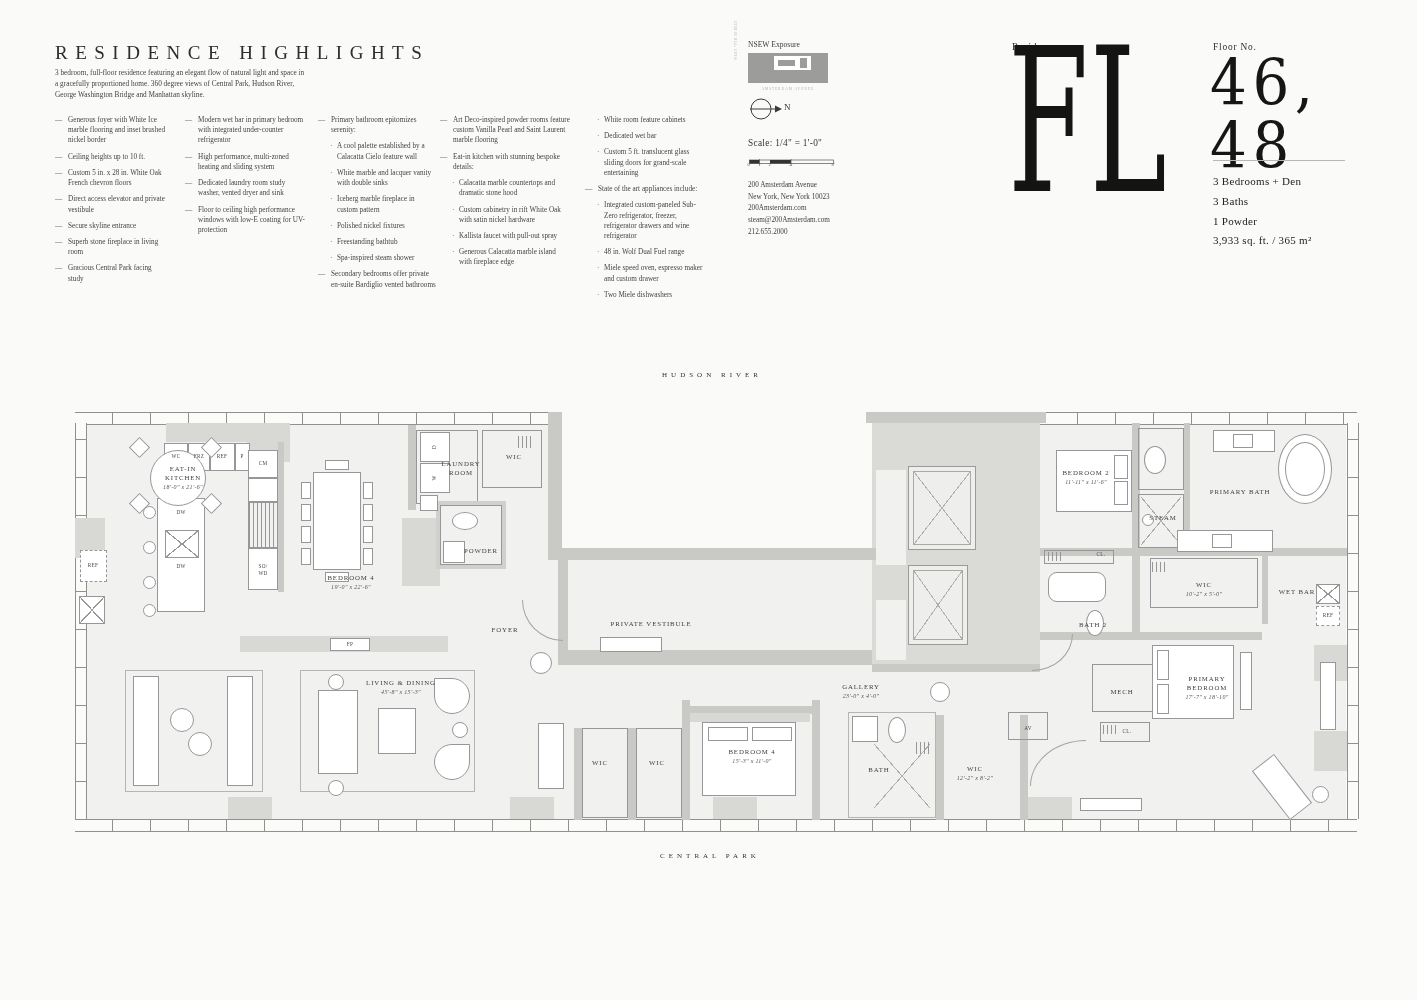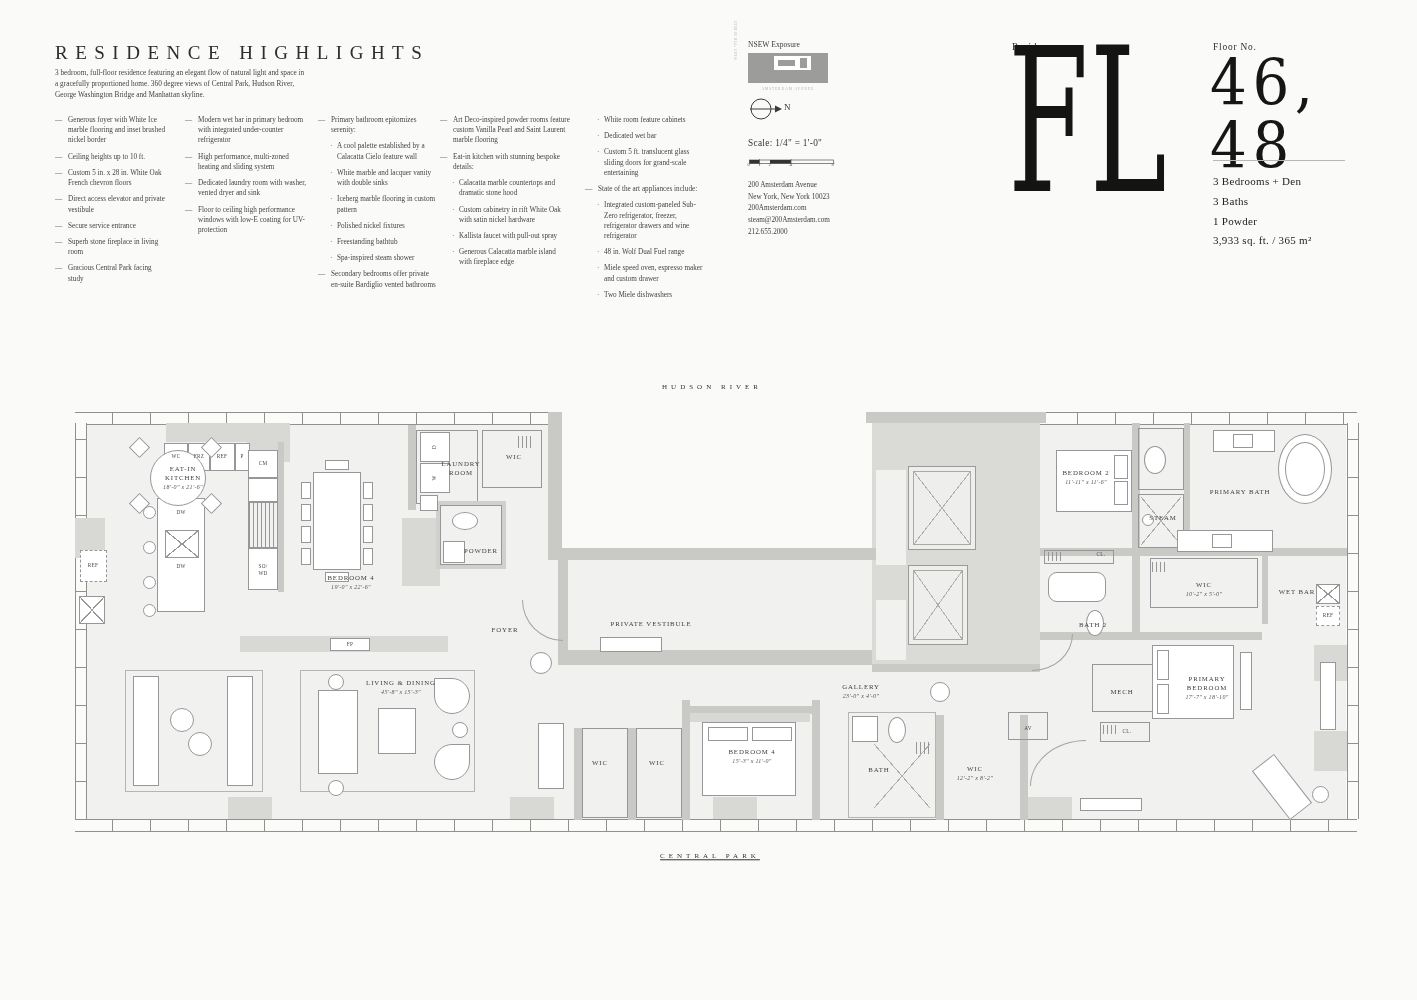--- a/index.html
+++ b/index.html
@@ -95,21 +95,21 @@
     <div class="hl-item dash">
       <span class="marker">—</span>
       <span>Custom 5 in. x 28 in. White Oak French chevron floors</span>
     </div>
     <div class="hl-item dash">
       <span class="marker">—</span>
       <span>Direct access elevator and private vestibule</span>
     </div>
     <div class="hl-item dash">
       <span class="marker">—</span>
-      <span>Secure service entrance</span>
+      <span>Secure skyline entrance</span>
     </div>
     <div class="hl-item dash">
       <span class="marker">—</span>
       <span>Superb stone fireplace in living room</span>
     </div>
     <div class="hl-item dash">
       <span class="marker">—</span>
       <span>Gracious Central Park facing study</span>
     </div>
   </div>
@@ -117,21 +117,21 @@
     <div class="hl-item dash">
       <span class="marker">—</span>
       <span>Modern wet bar in primary bedroom with integrated under-counter refrigerator</span>
     </div>
     <div class="hl-item dash">
       <span class="marker">—</span>
       <span>High performance, multi-zoned heating and sliding system</span>
     </div>
     <div class="hl-item dash">
       <span class="marker">—</span>
-      <span>Dedicated laundry room with washer, vented dryer and sink</span>
+      <span>Dedicated laundry room study washer, vented dryer and sink</span>
     </div>
     <div class="hl-item dash">
       <span class="marker">—</span>
       <span>Floor to ceiling high performance windows with low-E coating for UV-protection</span>
     </div>
   </div>
 <div class="hl-col" style="left:318px;width:118px">
     <div class="hl-item dash">
       <span class="marker">—</span>
       <span>Primary bathroom epitomizes serenity:</span>
@@ -139,21 +139,21 @@
     <div class="hl-item dot">
       <span class="marker">·</span>
       <span>A cool palette established by a Calacatta Cielo feature wall</span>
     </div>
     <div class="hl-item dot">
       <span class="marker">·</span>
       <span>White marble and lacquer vanity with double sinks</span>
     </div>
     <div class="hl-item dot">
       <span class="marker">·</span>
-      <span>Iceberg marble flooring in custom pattern</span>
+      <span>Iceberg marble fireplace in custom pattern</span>
     </div>
     <div class="hl-item dot">
       <span class="marker">·</span>
       <span>Polished nickel fixtures</span>
     </div>
     <div class="hl-item dot">
       <span class="marker">·</span>
       <span>Freestanding bathtub</span>
     </div>
     <div class="hl-item dot">
@@ -435,24 +435,24 @@
       <div class="arc2" style="left: 1030px; top: 740px; width: 55px; height: 45px;"></div>
       <div class="arc3" style="left: 1032px; top: 634px; width: 40px; height: 36px;"></div>
       <div class="shaft" style="left: 908px; top: 466px; width: 66px; height: 82px;">
         <div></div>
       </div>
       <div class="shaft" style="left: 908px; top: 565px; width: 58px; height: 78px;">
         <div></div>
       </div>
     </div>
   <div id="plan-labels">
-      <div class="plab area" style="left: 712px; top: 388px;">
+      <div class="plab area" style="left: 712px; top: 376px;">
         <div>HUDSON RIVER</div>
       </div>
-      <div class="plab area" style="left: 710px; top: 857px; text-decoration: underline;">
+      <div class="plab area" style="left: 710px; top: 857px;">
         <div>CENTRAL PARK</div>
       </div>
       <div class="plab" style="left: 183px; top: 478px;">
         <div>EAT-IN</div>
         <div>KITCHEN</div>
         <span class="dims">18'-0" x 21'-6"</span>
       </div>
       <div class="plab" style="left: 461px; top: 468px;">
         <div>LAUNDRY</div>
         <div>ROOM</div>

